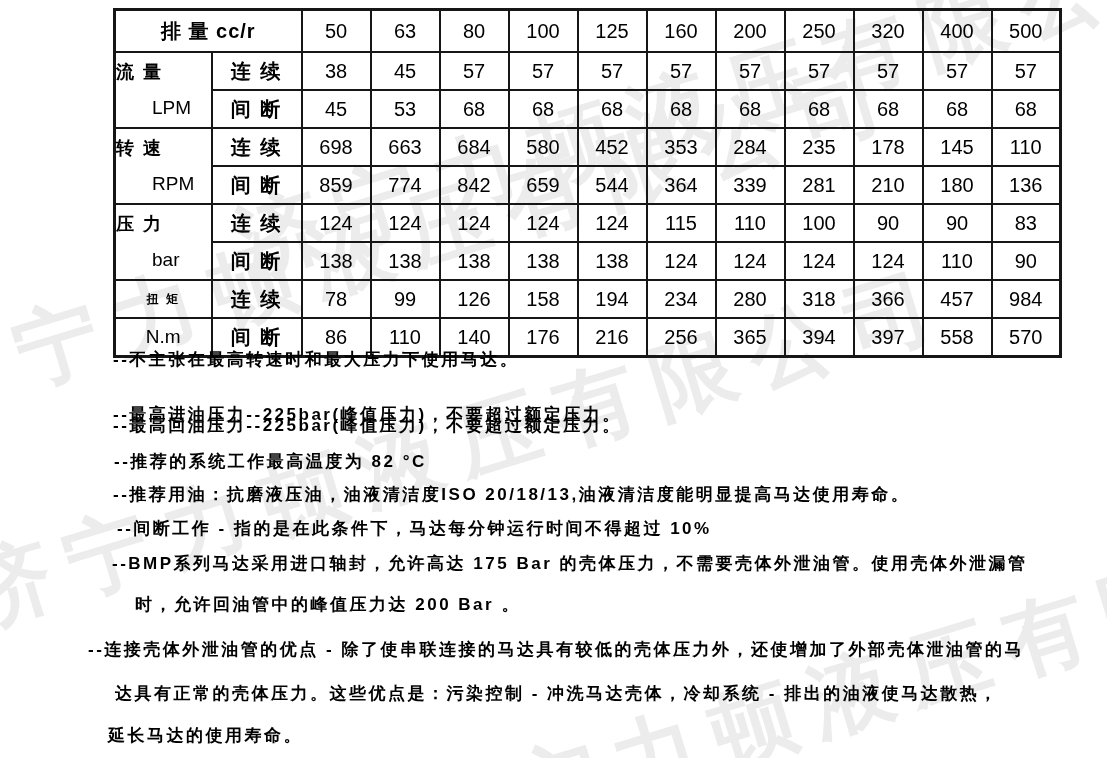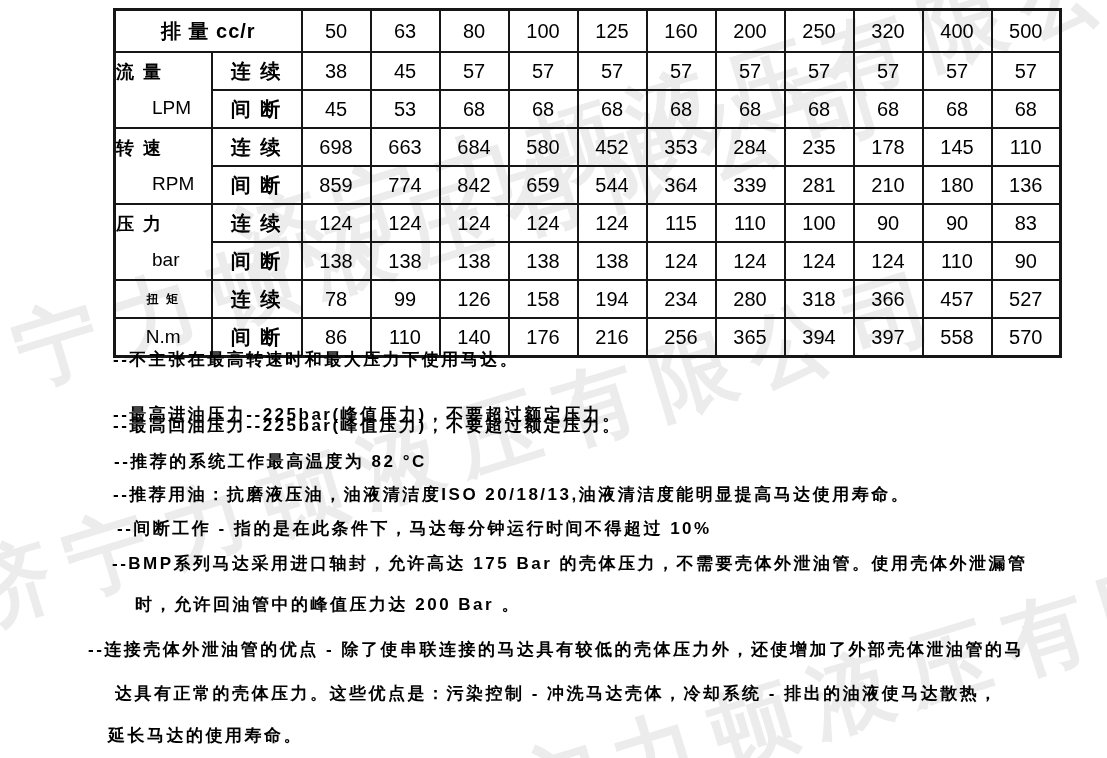--- a/index.html
+++ b/index.html
@@ -208,21 +208,21 @@
         <td>78</td>
         <td>99</td>
         <td>126</td>
         <td>158</td>
         <td>194</td>
         <td>234</td>
         <td>280</td>
         <td>318</td>
         <td>366</td>
         <td>457</td>
-        <td>527</td>
+        <td>984</td>
       </tr>
       <tr class="row">
         <td class="lbl-s un">N.m</td>
         <td class="sub">间 断</td>
         <td>86</td>
         <td>110</td>
         <td>140</td>
         <td>176</td>
         <td>216</td>
         <td>256</td>

